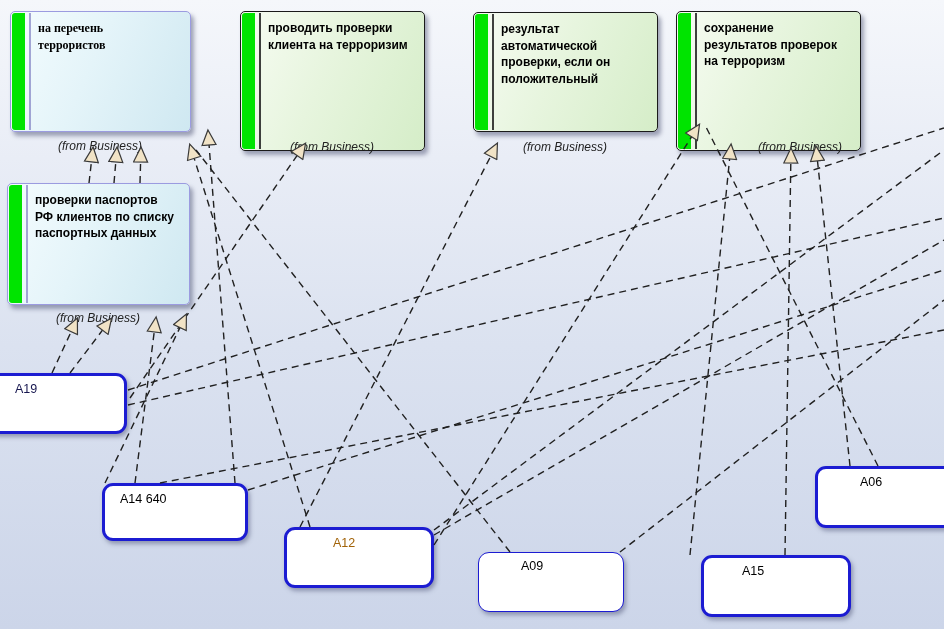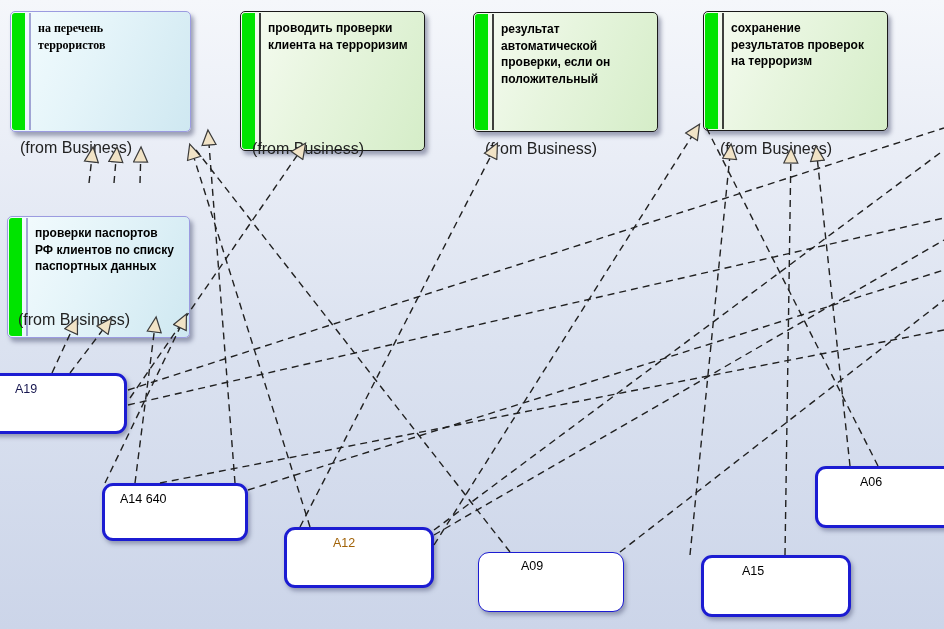--- a/index.html
+++ b/index.html
@@ -27,28 +27,28 @@
   }
   .stripe-line{position:absolute;left:18px;top:1px;bottom:1px;width:1.5px;}
   .cyan .stripe-line{background:rgba(120,120,190,.65);}
   .green .stripe-line{background:rgba(30,30,30,.85);}
   .uc-label{
     position:absolute;left:27px;top:8px;right:5px;
     font-size:12px;font-weight:bold;color:#000;line-height:1.38;
     white-space:pre-line;
   }
   .from-label{
-    position:absolute;width:160px;text-align:left;
-    font-size:16px;color:#222;
+    position:absolute;width:160px;text-align:center;
+    font-size:12px;font-style:italic;color:#222;
   }
   #uc1{left:10px;top:11px;width:181px;height:121px;font-family:Liberation Serif, serif;}
   #uc2{left:240px;top:11px;width:185px;height:140px;}
   #uc3{left:473px;top:12px;width:185px;height:120px;}
-  #uc4{left:703px;top:11px;width:185px;height:120px;}
-  #uc5{left:7px;top:183px;width:183px;height:122px;margin-top:33px;}
+  #uc4{left:676px;top:11px;width:185px;height:140px;}
+  #uc5{left:7px;top:183px;width:183px;height:122px;}
   #fl1{left:20px;top:139px;}
   #fl2{left:252px;top:140px;}
   #fl3{left:485px;top:140px;}
   #fl4{left:720px;top:140px;}
   #fl5{left:18px;top:311px;}
   
   .action-box{
     position:absolute;background:#ffffff;border:3px solid #1c1cd2;border-radius:11px;
     box-sizing:border-box;box-shadow:2px 3px 4px rgba(80,85,120,.5);
   }

